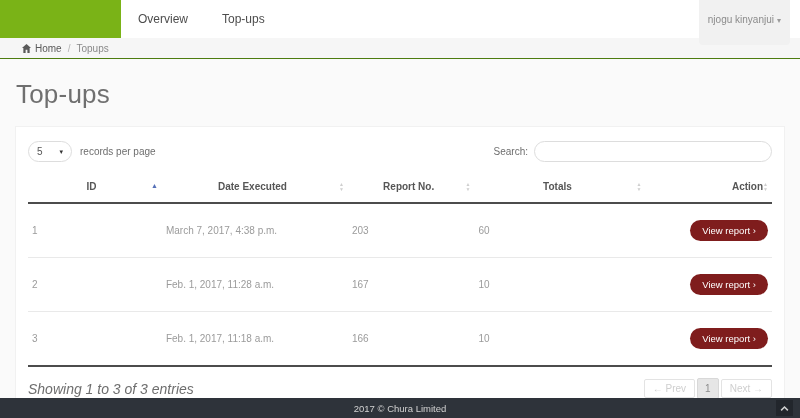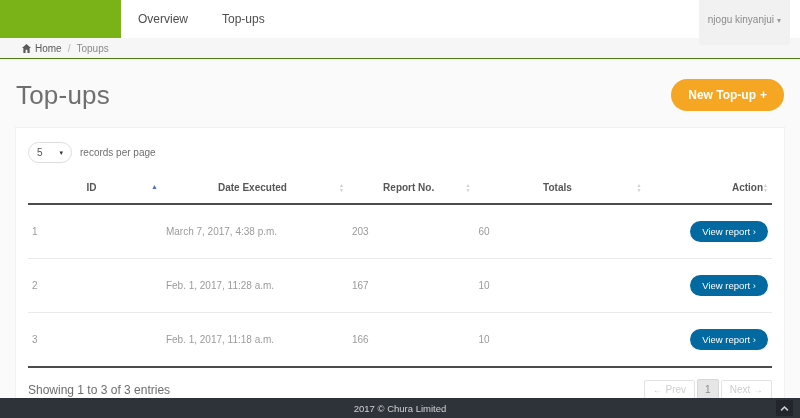--- a/index.html
+++ b/index.html
@@ -68,26 +68,26 @@
   }
   th.col-action { text-align:right; }
   .sort { float:right; line-height:1; margin-top:1px; }
   .sort-asc { color:#5570b8; font-size:7px; }
   .sort-both { display:inline-flex; flex-direction:column; color:#cfcfcf; }
   .sort-both i { font-style:normal; font-size:5px; line-height:4.5px; }
   td { padding:16px 4px; color:#9b9b9b; border-bottom:1px solid #e9e9e9; }
   td.cell-action { text-align:right; }
   tbody tr:last-child td { border-bottom:2px solid #4c4c4c; }
   .view-btn {
-    background:#0369a1; border:none; color:#fff; cursor:pointer;
+    background:#7f1d1d; border:none; color:#fff; cursor:pointer;
     border-radius:999px; padding:5px 12px; font-size:9.5px; font-family:inherit;
   }
   
   .card-footer { display:flex; justify-content:space-between; align-items:center; padding-top:11px; }
-  .summary { font-size:12px; color:#6e6e6e; }
+  .summary { font-size:14px; color:#6e6e6e;font-style:italic; }
   .pagination { display:flex; align-items:center; gap:2px; }
   .page-btn {
     border:1px solid #e3e3e3; background:#fff; color:#cfcfcf;
     font-size:10px; padding:3px 8px; border-radius:2px; cursor:default; font-family:inherit;
   }
   .page-btn.current { background:#e6e6e6; border-color:#d8d8d8; color:#8b8b8b; padding:4px 7px; }
   
   .footer {
     position:absolute; left:0; bottom:0; width:100%; height:20px;
     background:#2e333a; display:flex; align-items:center; justify-content:center;
@@ -119,34 +119,35 @@
         <path d="M5 0 L10 4.5 H8.5 V10 H6 V6.5 H4 V10 H1.5 V4.5 H0 Z" fill="#5a5a5a"></path>
       </svg>
   </span>
   <span class="crumb-home">Home</span>
   <span class="sep">/</span>
   <span class="crumb-cur">Topups</span>
 </div>
 
 <div class="title-row">
   <h1 class="page-title">Top-ups</h1>
-  <button class="new-topup-btn">
-    <span>New Top-up</span><span class="plus">+</span>
-  </button>
 </div>
 
 <div class="card">
 
   <div class="controls-row">
     <div class="controls-left">
       <span class="page-size-select">
         <span>5</span>
           <span class="caret">▾</span>
       </span>
       <span class="records-label">records per page</span>
+    </div>
+    <div class="controls-right">
+      <span class="search-label">Search:</span>
+      <input class="search-input" type="text" value="" style="">
     </div>
   </div>
 
   <table>
     <colgroup>
       <col style="width:18%">
         <col style="width:25%">
         <col style="width:17%">
         <col style="width:23%">
         <col style="width:17%">

